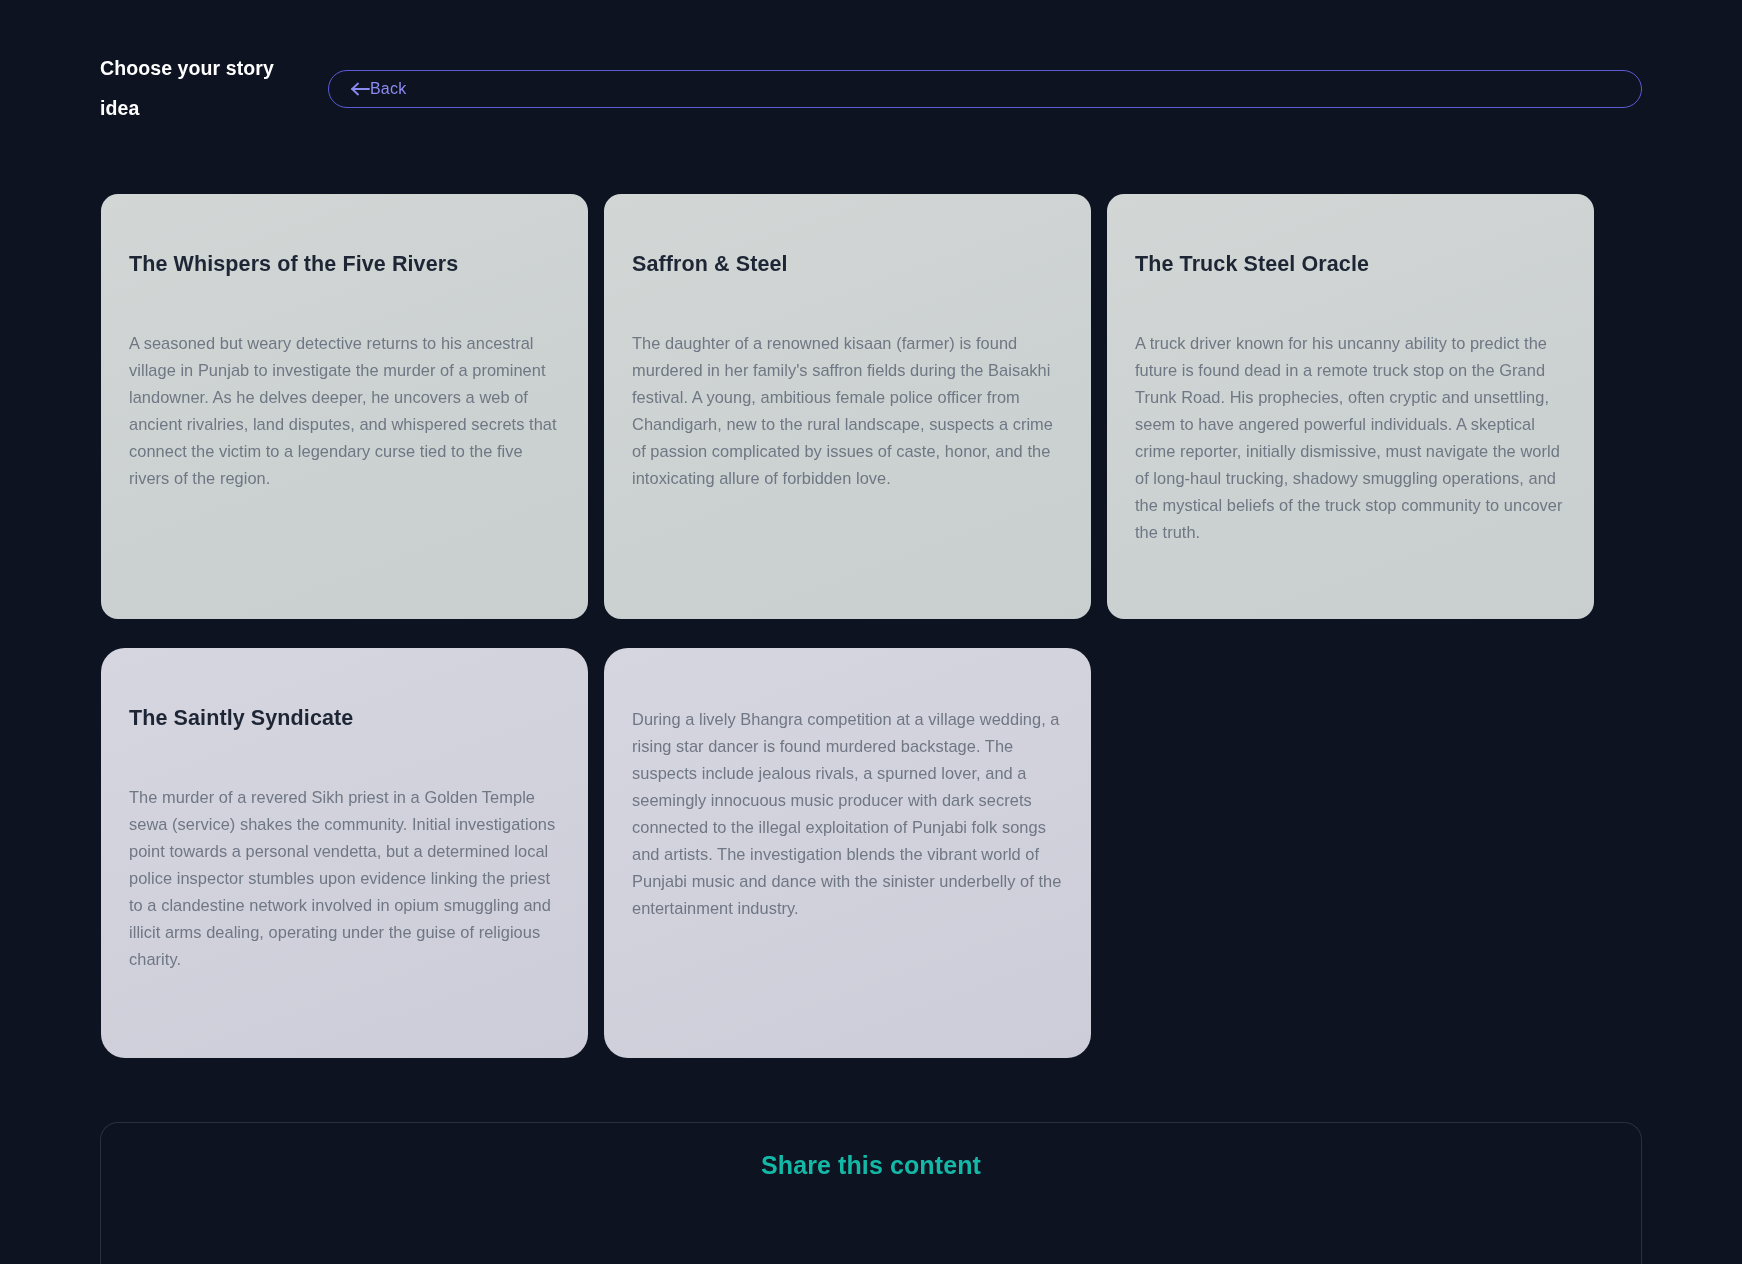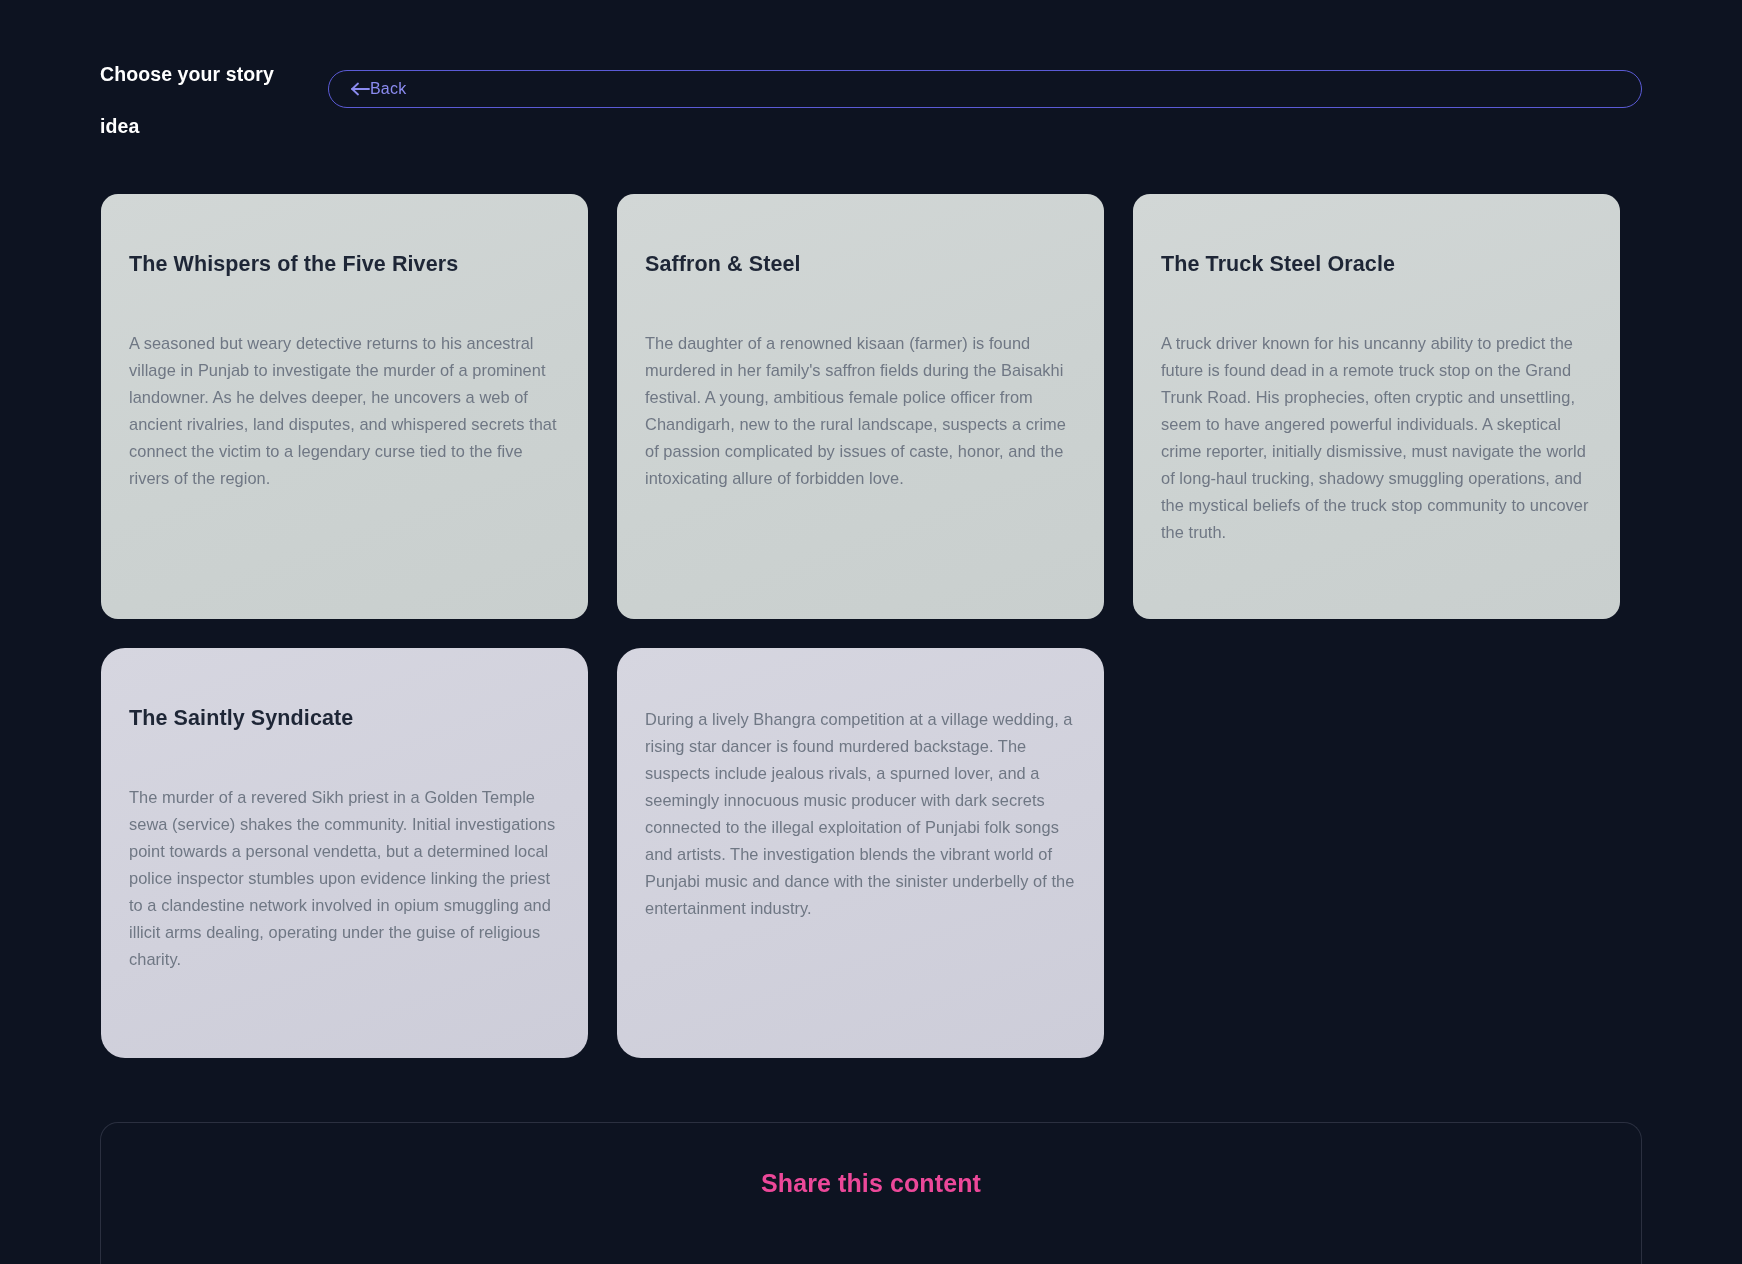--- a/index.html
+++ b/index.html
@@ -29,21 +29,21 @@
     align-items: flex-start;
     gap: 18px;
   }
 
   .page-title {
     width: 210px;
     flex: 0 0 210px;
     color: #ffffff;
     font-size: 19.5px;
     font-weight: 700;
-    line-height: 52px;
+    line-height: 40px;
     letter-spacing: 0.1px;
   }
 
   .back-button {
     flex: 1 1 auto;
     height: 38px;
     margin-top: 22px;
     border: 1.6px solid #5b5bd6;
     border-radius: 19px;
     background: transparent;
@@ -68,21 +68,21 @@
   }
 
   
   .card-grid {
     position: absolute;
     left: 101px;
     top: 194px;
     width: 1520px;
     display: flex;
     flex-wrap: wrap;
-    gap: 29px 29px;
+    gap: 29px 16px;
   }
 
   .story-card {
     width: 487px;
     min-height: 425px;
     border-radius: 17px;
     padding: 58px 28px 40px 28px;
     display: flex;
     flex-direction: column;
   }
@@ -125,22 +125,22 @@
     border: 1px solid #2b3040;
     border-bottom: none;
     border-radius: 18px 18px 0 0;
     background: #0d1321;
     display: flex;
     align-items: flex-start;
     justify-content: center;
   }
 
   .share-title {
-    margin-top: 46px;
-    color: #ec4899;
+    margin-top: 28px;
+    color: #14b8a6;
     font-size: 25px;
     font-weight: 700;
     letter-spacing: 0.1px;
   }
 </style>
 </head>
 <body>
 
 <div class="page">
 

